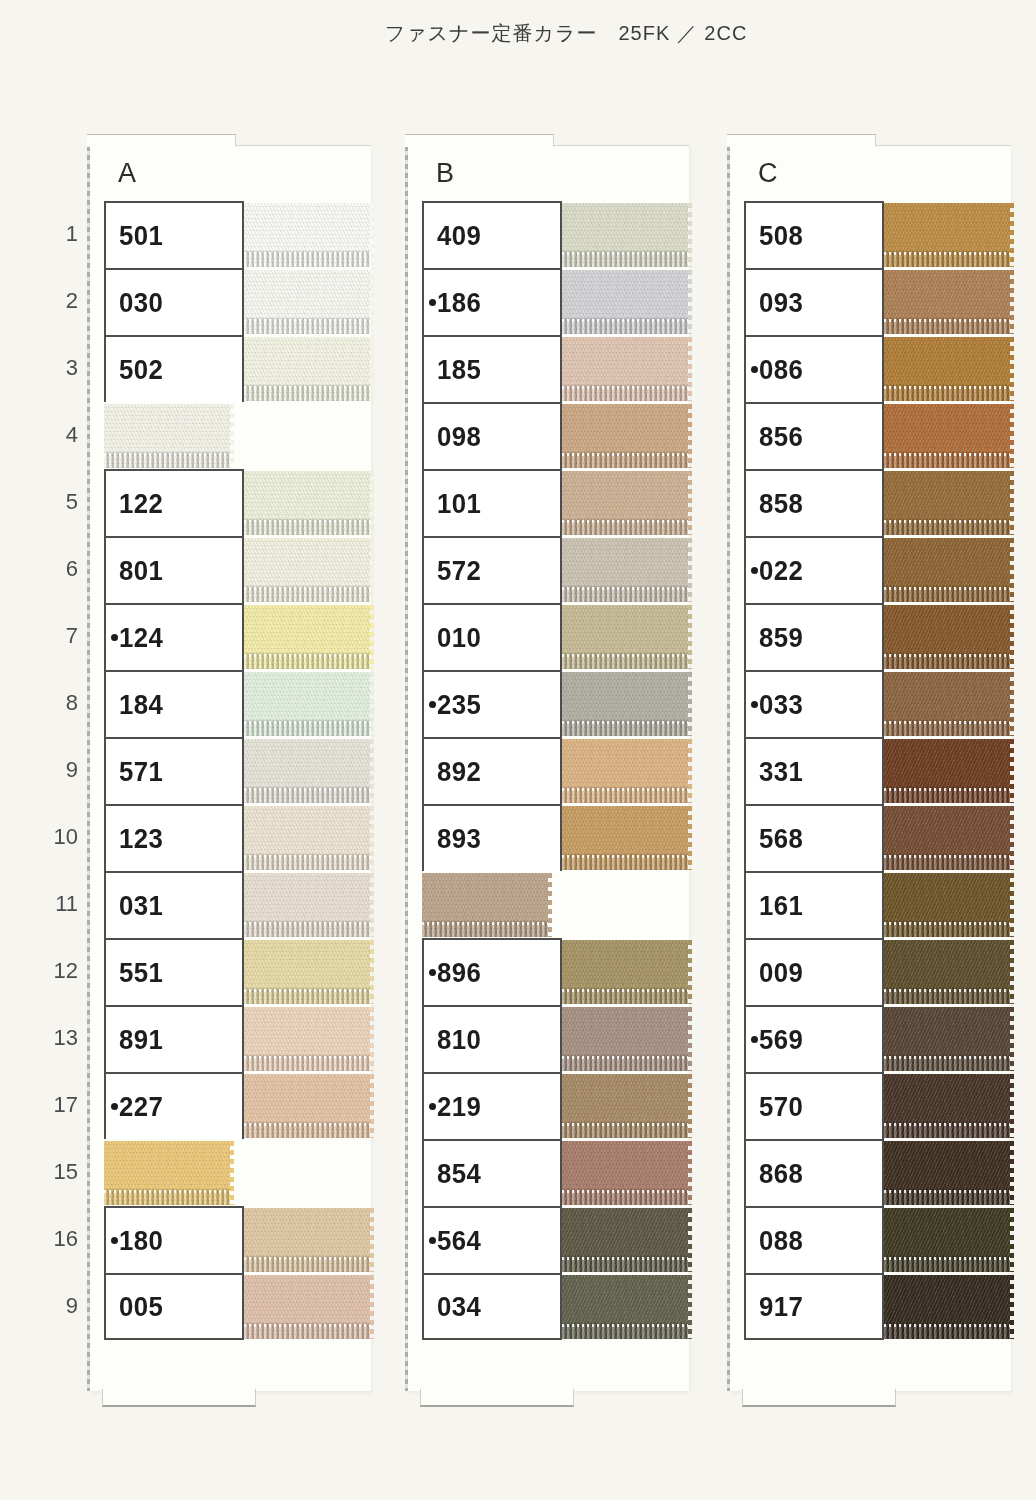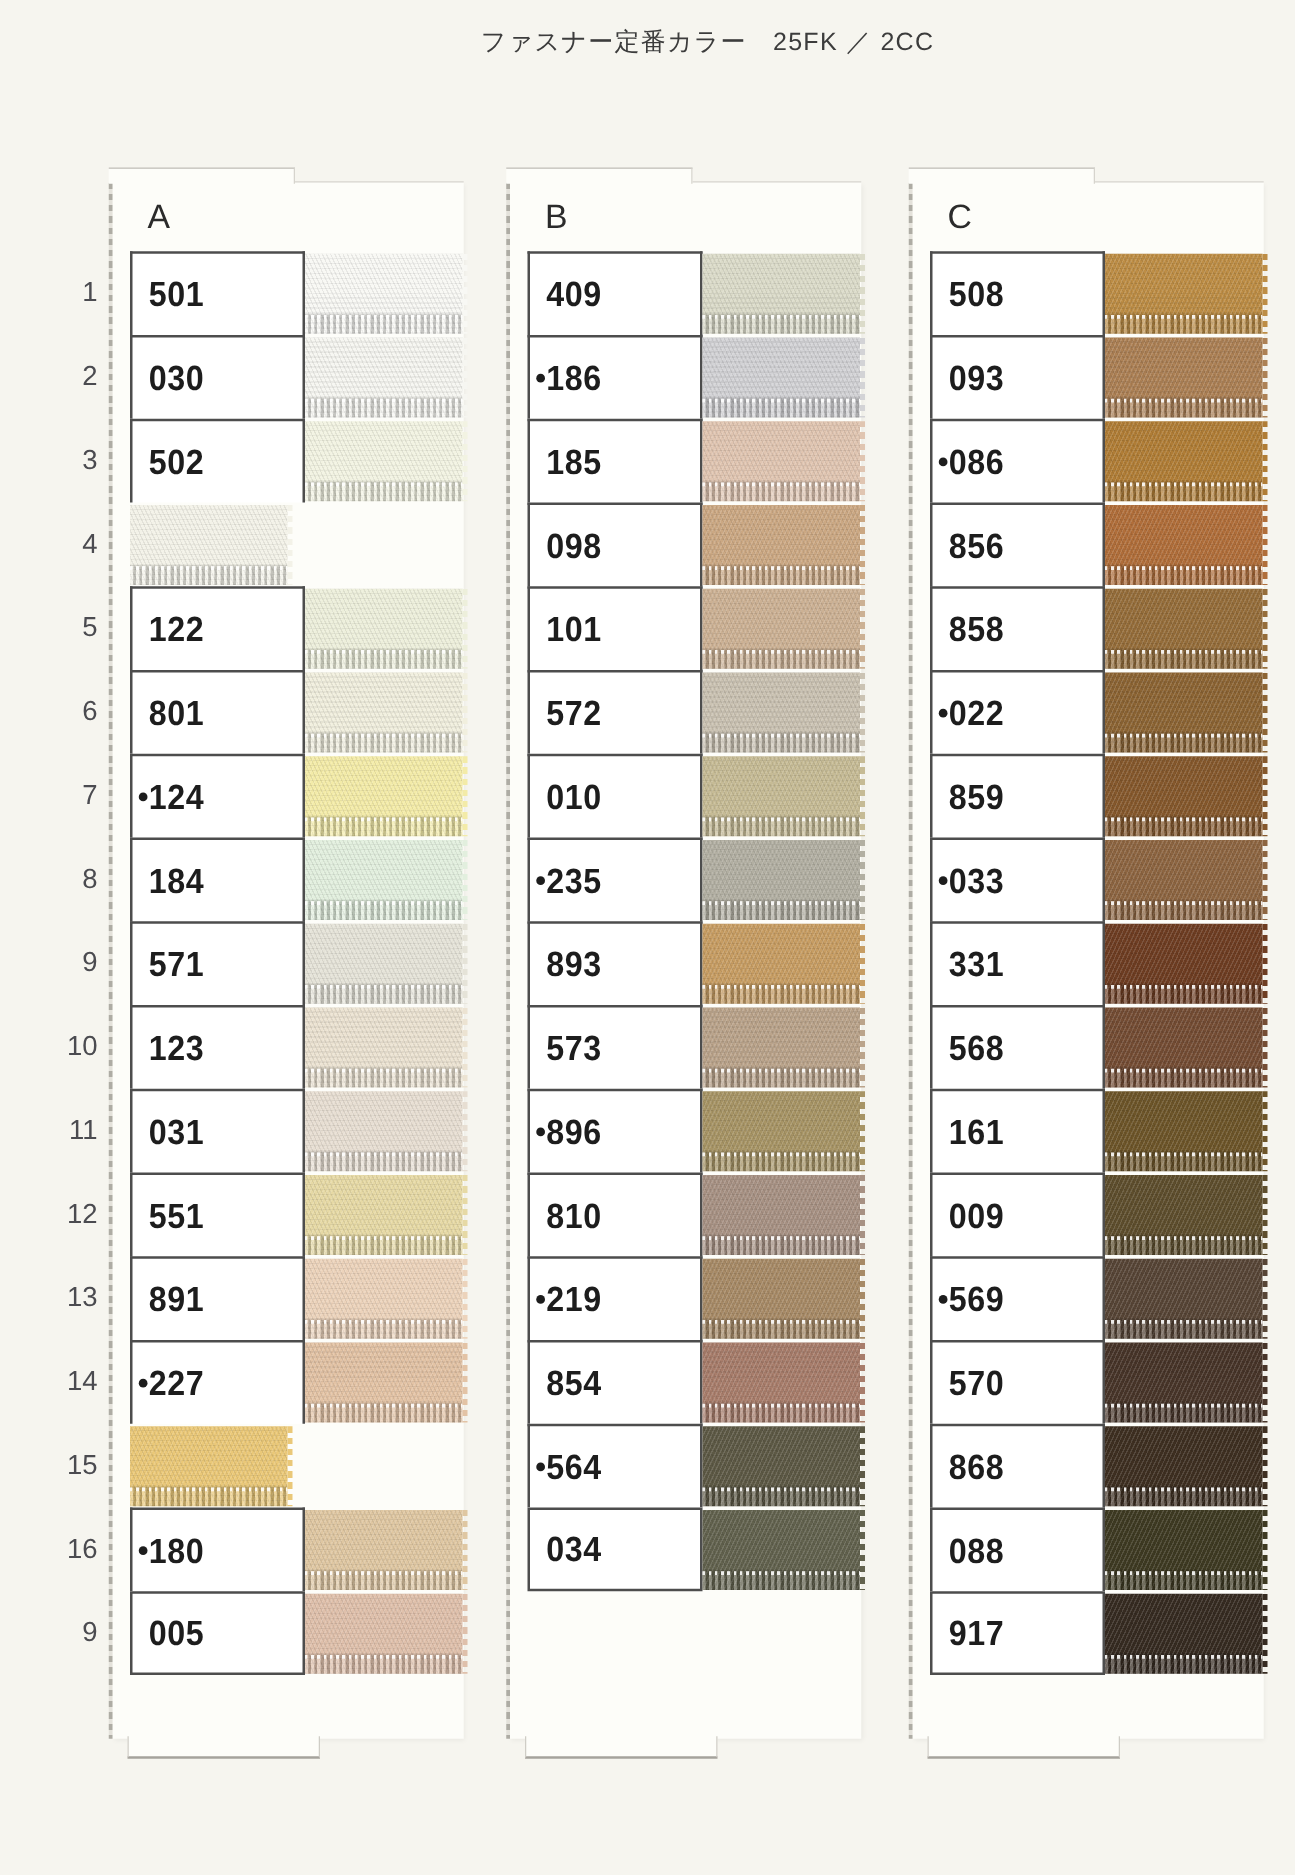--- a/index.html
+++ b/index.html
@@ -92,21 +92,21 @@
     <div class="rn">4</div>
     <div class="rn">5</div>
     <div class="rn">6</div>
     <div class="rn">7</div>
     <div class="rn">8</div>
     <div class="rn">9</div>
     <div class="rn">10</div>
     <div class="rn">11</div>
     <div class="rn">12</div>
     <div class="rn">13</div>
-    <div class="rn">14</div>
+    <div class="rn">17</div>
     <div class="rn">15</div>
     <div class="rn">16</div>
     <div class="rn">9</div>
   </div>
 <div id="cards">
     <div class="card col0">
       <div class="tab-top"></div>
       <div class="tab-bottom"></div>
       <div class="letter">A</div>
       <div class="tbl">
@@ -311,30 +311,35 @@
           <div class="cell">
             <span class="dot"></span>
             <span class="code">235</span>
           </div>
           <div class="swatch" style="--c: #b2afa2;">
             <div class="tape"></div>
           </div>
         </div>
         <div class="row">
           <div class="cell">
+            <span class="code">892</span>
+          </div>
+          <div class="swatch" style="--c: #dcb483;">
+            <div class="tape"></div>
+          </div>
+        </div>
+        <div class="row">
+          <div class="cell">
             <span class="code">893</span>
           </div>
           <div class="swatch" style="--c: #c79d63;">
             <div class="tape"></div>
           </div>
         </div>
         <div class="row">
-          <div class="cell">
-            <span class="code">573</span>
-          </div>
           <div class="swatch" style="--c: #bba48b;">
             <div class="tape"></div>
           </div>
         </div>
         <div class="row">
           <div class="cell">
             <span class="dot"></span>
             <span class="code">896</span>
           </div>
           <div class="swatch" style="--c: #a79465;">

